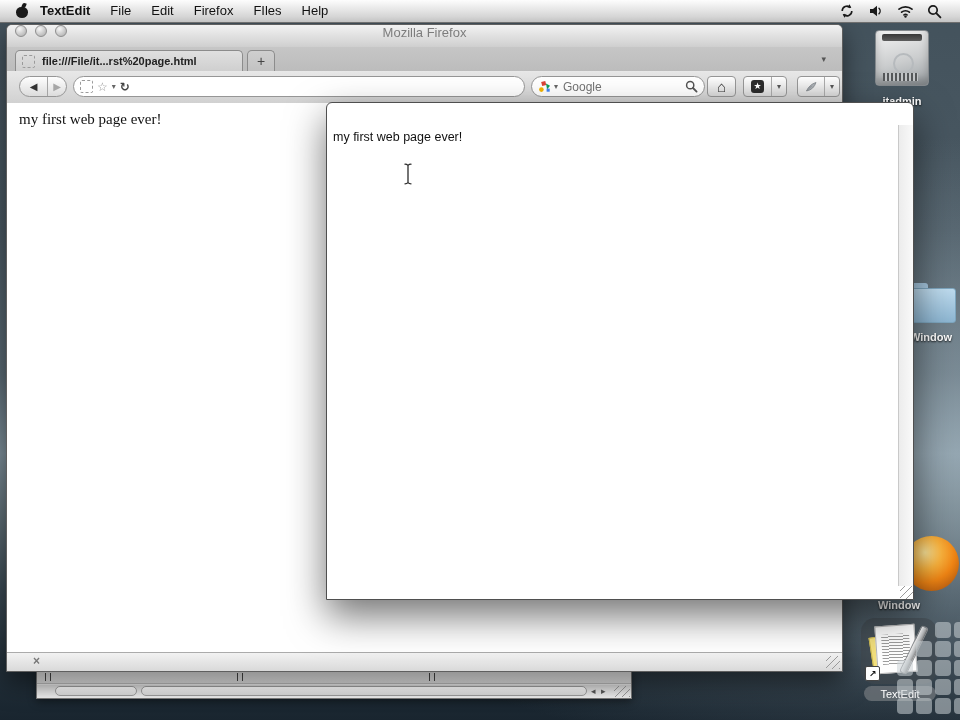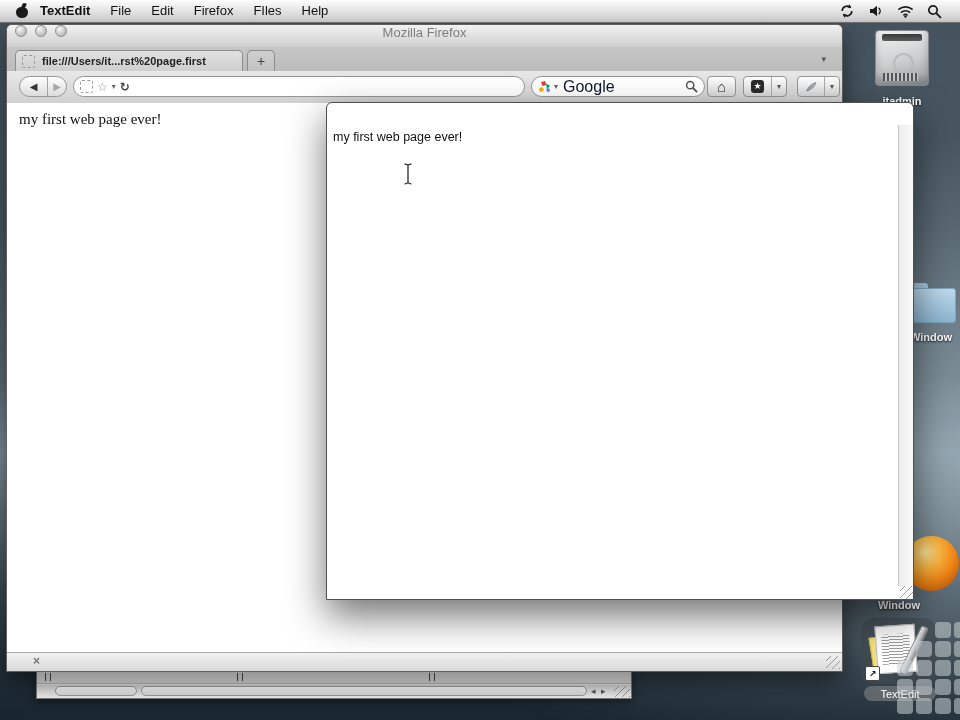--- a/index.html
+++ b/index.html
@@ -43,21 +43,21 @@
   #ff-navbar{position:absolute;left:0;top:46px;right:0;height:32px;
     background:linear-gradient(#e8e8e8,#d1d1d1);border-bottom:1px solid #979797}
   .capsule{box-sizing:border-box;border:1px solid #969696;border-radius:11px;background:linear-gradient(#fefefe,#dcdcdc)}
   #ff-backfwd{position:absolute;left:12px;top:5px;width:48px;height:21px;display:flex}
   #ff-back{flex:0 0 27px;border-right:1px solid #a5a5a5;display:flex;align-items:center;justify-content:center;font-size:10px;color:#333}
   #ff-fwd{flex:1;display:flex;align-items:center;justify-content:center;font-size:10px;color:#a6a6a6}
   #ff-urlfield{position:absolute;left:66px;top:5px;width:452px;height:21px;background:#fff;display:flex;align-items:center;padding:0 6px;box-sizing:border-box}
   #ff-url-text{margin-left:6px;font-size:11.5px;color:#222;white-space:nowrap;overflow:hidden;flex:1}
   .url-icon{flex:0 0 auto;color:#999;margin-left:4px}
   #ff-searchfield{position:absolute;left:524px;top:5px;width:174px;height:21px;background:#fff;display:flex;align-items:center;padding:0 6px;box-sizing:border-box}
-  #ff-search-text{margin-left:5px;font-size:16px;color:#0f172a;flex:1}
+  #ff-search-text{margin-left:5px;font-size:12px;color:#737373;flex:1}
   .toolbtn{position:absolute;top:5px;height:21px;box-sizing:border-box;border:1px solid #969696;border-radius:4px;
     background:linear-gradient(#fefefe,#d8d8d8);display:flex;align-items:center;justify-content:center}
   .toolbtn .split{width:14px;align-self:stretch;border-left:1px solid #aaa;display:flex;align-items:center;justify-content:center;font-size:8px;color:#555}
   #ff-content{position:absolute;left:0;top:78px;right:0;height:550px;background:#fff}
   #ff-page-text{position:absolute;left:12px;top:8px;font-family:"Liberation Serif","DejaVu Serif",serif;font-size:15px;color:#111}
   #ff-statusbar{position:absolute;left:0;bottom:0;right:0;height:18px;
     background:linear-gradient(#f2f2f2,#d9d9d9);border-top:1px solid #ababab}
   #ff-status-close{position:absolute;left:26px;top:1px;font-size:12px;font-weight:bold;color:#777}
   
   #bg-win{position:absolute;left:36px;top:670px;width:594px;height:27px;z-index:10;
@@ -175,21 +175,21 @@
       <div style="display:flex;gap:8px;margin-left:8px">
         <div class="tl tl-grey"></div>
         <div class="tl tl-grey"></div>
         <div class="tl tl-grey"></div>
       </div>
       <div id="ff-title">Mozilla Firefox</div>
     </div>
     <div id="ff-tabstrip">
       <div class="ff-tab" id="ff-tab-active">
         <div class="favicon-dashed"></div>
-        <span id="ff-tab-label">file:///Users/it...rst%20page.first</span>
+        <span id="ff-tab-label">file:///File/it...rst%20page.html</span>
       </div>
       <div class="ff-tab" id="ff-tab-new">+</div>
       <span id="ff-tab-overflow">▾</span>
     </div>
     <div id="ff-navbar">
       <div id="ff-backfwd" class="capsule">
         <div id="ff-back">◀</div>
         <div id="ff-fwd">▶</div>
       </div>
       <div id="ff-urlfield" class="capsule">

